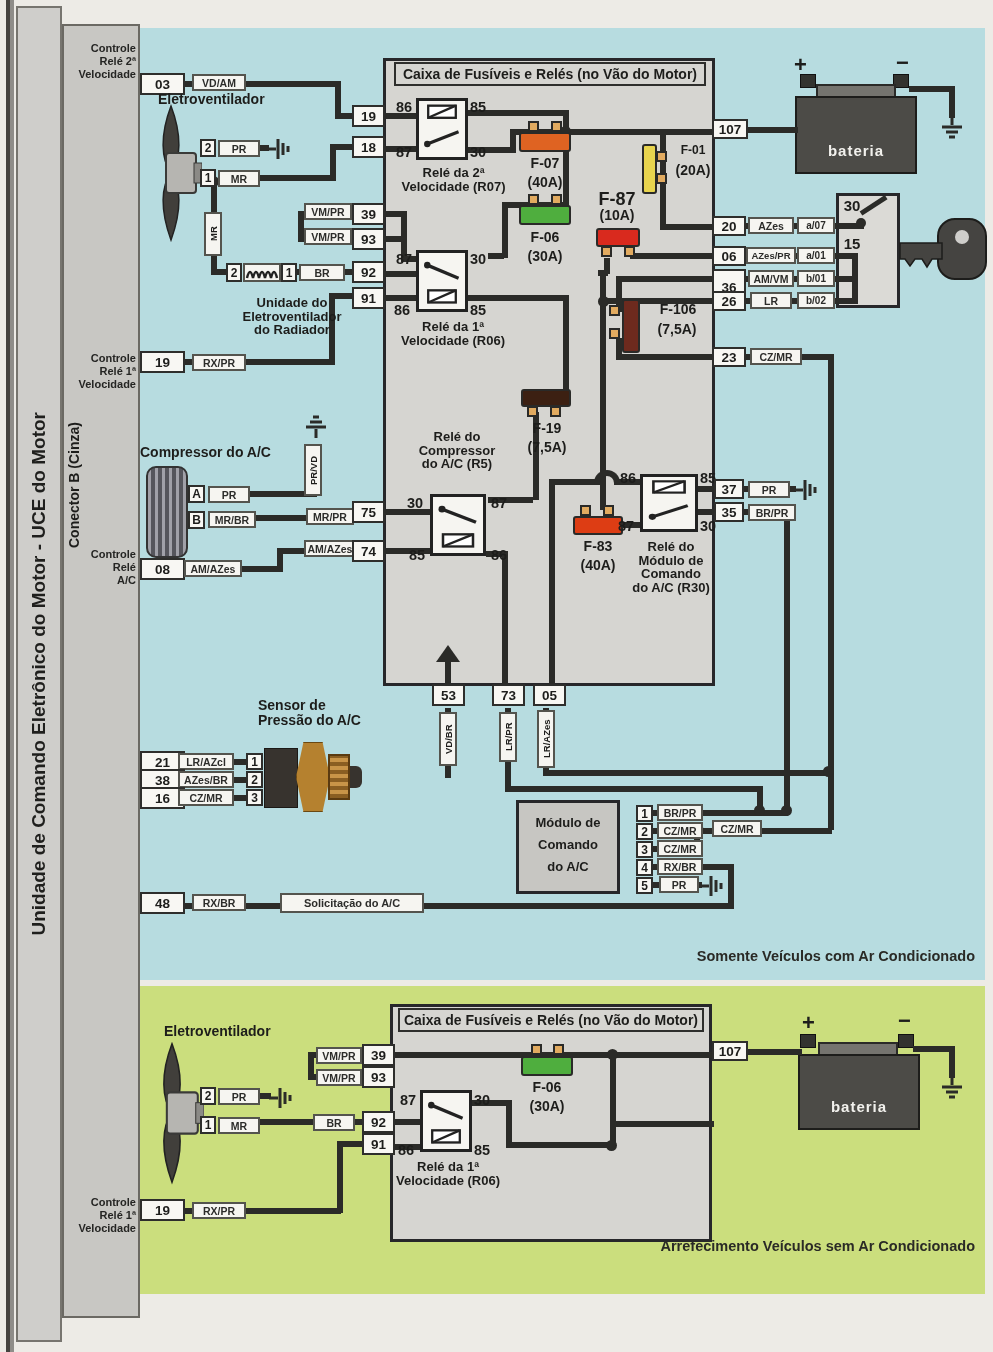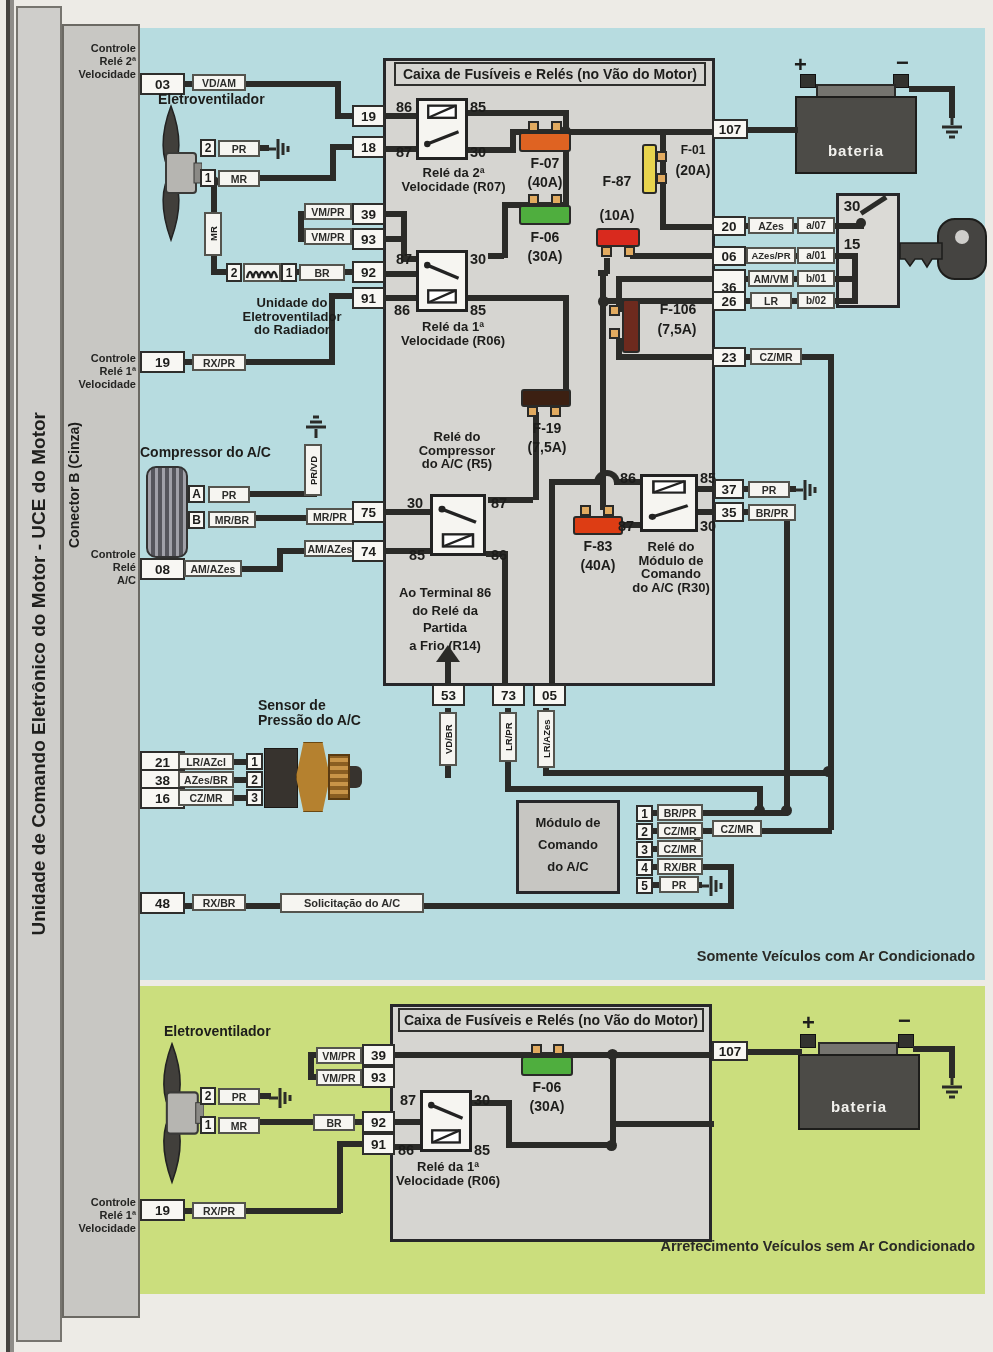--- a/index.html
+++ b/index.html
@@ -313,21 +313,21 @@
     <div class="cl" style="left:514px;top:249px;width:62px;font-size:14px">(30A)</div>
   </div>
   <div>
     <div class="fuse" style="left:642px;top:144px;width:15px;height:50px;background:#e8d44e"></div>
     <div class="leg" style="left:656px;top:151px"></div>
       <div class="leg" style="left:656px;top:173px"></div>
     <div class="cl" style="left:670px;top:144px;width:46px;font-size:12px">F-01</div>
     <div class="cl" style="left:666px;top:163px;width:54px;font-size:14px">(20A)</div>
   </div>
   <div>
-    <div class="cl" style="left:586px;top:174px;width:62px;font-size:14px">F-87</div>
+    <div class="cl" style="left:586px;top:190px;width:62px;font-size:18px">F-87</div>
     <div class="cl" style="left:586px;top:208px;width:62px;font-size:14px">(10A)</div>
     <div class="fuse" style="left:596px;top:228px;width:44px;height:19px;background:#d92a1e"></div>
     <div class="leg" style="left:601px;top:246px"></div>
       <div class="leg" style="left:624px;top:246px"></div>
   </div>
   <div>
     <div class="leg" style="left:609px;top:305px"></div>
       <div class="leg" style="left:609px;top:328px"></div>
     <div class="fuse" style="left:622px;top:299px;width:18px;height:54px;background:#6d2a1e"></div>
     <div class="cl" style="left:644px;top:302px;width:68px;font-size:14px">F-106</div>
@@ -369,23 +369,20 @@
       <circle cx="9" cy="46" r="3.5" fill="#222"></circle>
       <line x1="9" y1="46" x2="43" y2="33" stroke="#222" stroke-width="3.5"></line>
     </svg>
   </div>
   <div class="term" style="left:618px;top:470px;width:20px">86</div>
   <div class="term" style="left:698px;top:470px;width:20px">85</div>
   <div class="term" style="left:616px;top:518px;width:20px">87</div>
   <div class="term" style="left:698px;top:518px;width:20px">30</div>
   <div class="cl" style="left:608px;top:540px;width:126px"><span>Relé do</span><br><span>Módulo de</span><br><span>Comando</span><br><span>do A/C (R30)</span></div>
 
-  <div class="cl" style="left:383px;top:584px;width:124px;line-height:1.35">
-    <span>Ao Terminal 86</span><br><span>do Relé da</span><br><span>Partida</span><br><span>a Frio (R14)</span>
-  </div>
   <div class="a" style="left:436px;top:645px;width:0;height:0;border-left:12px solid transparent;border-right:12px solid transparent;border-bottom:17px solid #2b2b28"></div>
 
   <div class="pin" style="left:712px;top:119px;width:36px;height:20px">107</div>
   <div class="pin" style="left:712px;top:216px;width:34px;height:20px">20</div>
   <div class="wl" style="left:748px;top:217px;width:46px;height:17px">AZes</div>
   <div class="wl wl2" style="left:797px;top:217px;width:38px;height:17px">a/07</div>
   <div class="pin" style="left:712px;top:246px;width:34px;height:20px">06</div>
   <div class="wl" style="left:746px;top:247px;width:50px;height:17px;font-size:9.5px">AZes/PR</div>
   <div class="wl wl2" style="left:797px;top:247px;width:38px;height:17px">a/01</div>
   <div class="pin" style="left:712px;top:269px;width:34px;height:36px">36</div>

